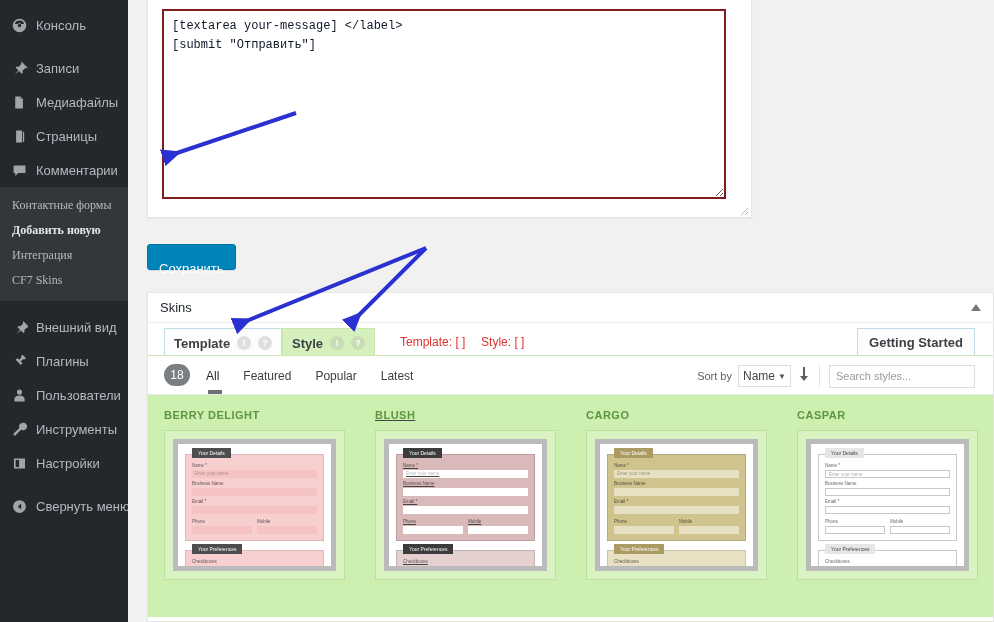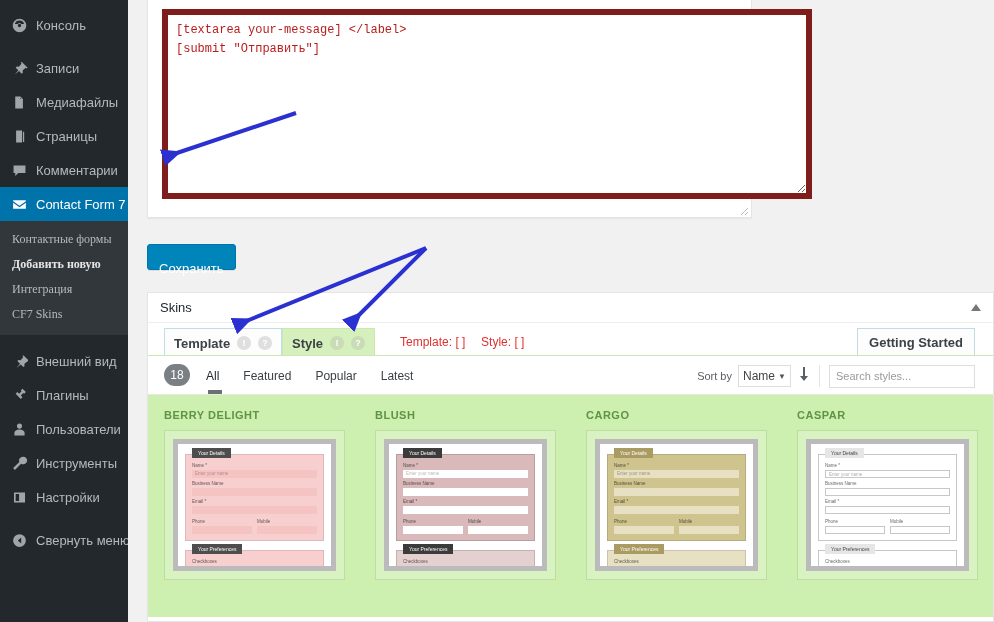--- a/index.html
+++ b/index.html
@@ -74,26 +74,26 @@
   
   .editor-card {
     position: absolute; left: 19px; top: -60px;
     width: 605px; height: 278px;
     background: #fff;
     border: 1px solid #e5e5e5;
     box-shadow: 0 1px 1px rgba(0,0,0,.04);
   }
   .code-area {
     position: absolute; left: 14px; top: 68px;
-    width: 650px; height: 190px;
-    border: 6px solid #7f1d1d;
+    width: 564px; height: 190px;
+    border: 2px solid #7f1d1d;
     background: #fff;
     font-family: "Liberation Mono", monospace;
     font-size: 12px;
-    color: #b91c1c;
+    color: #0f172a;
     padding: 6px 8px;
     line-height: 19px;
     white-space: pre;
     overflow: hidden;
     resize: both;
   }
   .ta-grip {
     position: absolute; right: 2px; bottom: 1px;
     width: 10px; height: 10px;
     color: #bbb; font-size: 10px; line-height: 10px;
@@ -384,28 +384,20 @@
 
     <div class="menu-item">
       <span class="mi-icon">
         <svg width="17" height="17" viewBox="0 0 20 20" fill="currentColor">
             <path d="M3 4h14v9H8.5L5 16.5V13H3V4z"></path>
           </svg>
       </span>
       <span>Комментарии</span>
     </div>
 
-    <div class="menu-item current">
-      <span class="mi-icon">
-        <svg width="17" height="17" viewBox="0 0 20 20" fill="currentColor">
-            <path d="M2.5 5h15v1.2L10 11.5 2.5 6.2V5zm0 3l7.5 5.2L17.5 8v7h-15V8z"></path>
-          </svg>
-      </span>
-      <span>Contact Form 7</span>
-    </div>
 
     <div class="submenu">
       <div class="sub-item">Контактные формы</div>
       <div class="sub-item current">Добавить новую</div>
       <div class="sub-item">Интеграция</div>
       <div class="sub-item">CF7 Skins</div>
     </div>
 
     <div class="menu-sep"></div>
 
@@ -571,21 +563,21 @@
                 </div>
                 <div class="fieldset fieldset2" style="background:#f8cfcf;border-color:rgba(0,0,0,.10);">
                   <span class="legend" style="background:#4d4d4d;">Your Preferences</span>
                   <div class="flabel">Checkboxes</div>
                 </div>
               </div>
             </div>
           </div>
         </div>
 
-        <div class="skin-card" style="left:227px;">
+        <div class="skin-card" style="left:227px;text-decoration:underline;">
           <div class="skin-name">BLUSH</div>
           <div class="skin-thumb">
             <div class="thumb-inner">
               <div class="thumb-page">
                 <div class="fieldset" style="background:#d9b9b9;border-color:rgba(0,0,0,.14);">
                   <span class="legend" style="background:#3b3b3b;">Your Details</span>
                   <div class="flabel">Name *</div>
                   <div class="finput" style="background:#fff;color:rgba(0,0,0,.3);font-size:4.5px;padding-left:3px;line-height:8px;">Enter your name</div>
                   <div class="flabel">Business Name</div>
                   <div class="finput" style="background:#fff;"></div>

